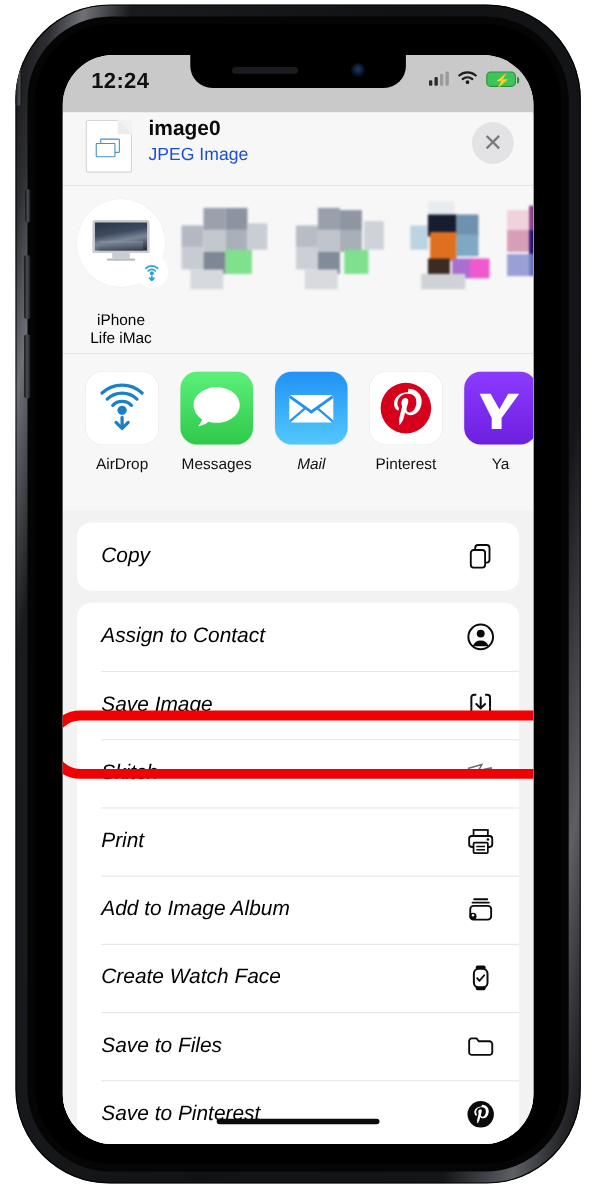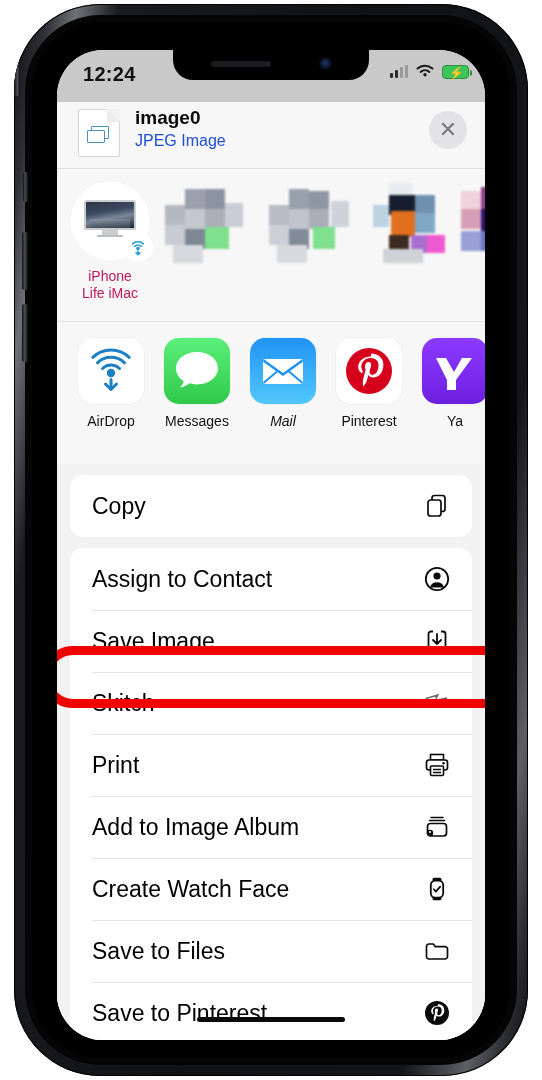--- a/index.html
+++ b/index.html
@@ -78,40 +78,40 @@
     margin:0 auto; box-shadow:0 0 0 .5px #ededed; }
   #imac { position:absolute; left:14px; top:19px; width:52px; height:36px; }
   #imac-screen { width:52px; height:30px; border-radius:3px 3px 1px 1px; border:2px solid #c9ccd1;
     background:linear-gradient(170deg,#2b3446 0%,#3d4a60 38%,#7b8798 60%,#1d2430 100%); overflow:hidden; }
   #imac-screen:after { content:""; position:absolute; left:6px; bottom:8px; width:40px; height:9px;
     background:linear-gradient(#8e98a8,#434d60); opacity:.55; }
   #imac-stand { width:16px; height:5px; background:#c9ccd1; margin:0 auto; }
   #imac-base { width:26px; height:2px; background:#b9bcc1; margin:0 auto; border-radius:1px; }
   #ad-badge { position:absolute; right:-3px; bottom:-1px; width:30px; height:30px; border-radius:50%;
     background:#fff; display:flex; align-items:center; justify-content:center; }
-  .ad-name { margin-top:7px; font-size:14px; line-height:17px; color:#be185d; }
+  .ad-name { margin-top:21px; font-size:14px; line-height:17px; color:#000000; }
   .avatar-blur { position:absolute; top:14px; width:80px; height:80px; border-radius:50%;
     filter:blur(1px); }
   .px { position:absolute; }
 
   
   #apps-row { position:relative; height:142px; background:#f7f7f7; overflow:hidden; }
   .app-item { position:absolute; top:16px; width:88px; text-align:center; }
   .app-icon { width:66px; height:66px; border-radius:15px; margin:0 auto; position:relative;
     box-shadow:0 0 0 .5px rgba(0,0,0,.06); overflow:hidden; }
   .app-label { margin-top:9px; font-size:14px; color:#111; white-space:nowrap; }
 
   
   #actions-area { position:relative; background:#f2f2f2; padding-top:11px; }
   .card { background:#fff; border-radius:13px; margin:0 13px; overflow:hidden; }
   .card.second { margin-top:11px; }
   .action-row { position:relative; height:62px; display:flex; align-items:center; }
   .action-row + .action-row:before { content:""; position:absolute; left:22px; right:0; top:0;
     height:1px; background:#e6e6e6; }
-  .action-label { font-size:23px; color:#000; padding-left:22px; }
+  .action-label { font-size:19px; color:#000; padding-left:22px;font-style:italic; }
   .action-icon { position:absolute; right:22px; top:50%; transform:translateY(-50%);
     width:26px; height:26px; }
 
   
   #red-oval { position:absolute; left:-15px; top:596px; width:474px; height:62px;
     border:9px solid #f00000; border-radius:34px; z-index:9; pointer-events:none; }
 
   
   #home-indicator { position:absolute; left:50%; transform:translateX(-50%); bottom:18px;
     width:148px; height:5px; border-radius:3px; background:#0a0a0a; z-index:10; }

